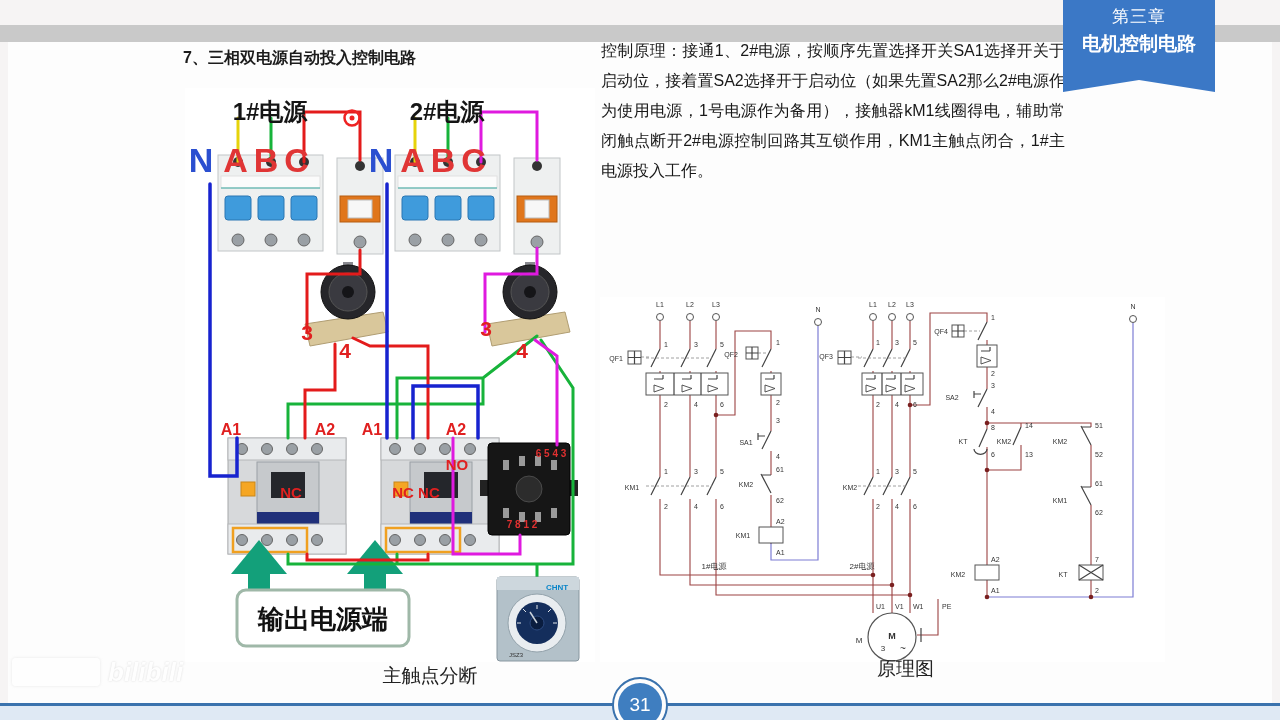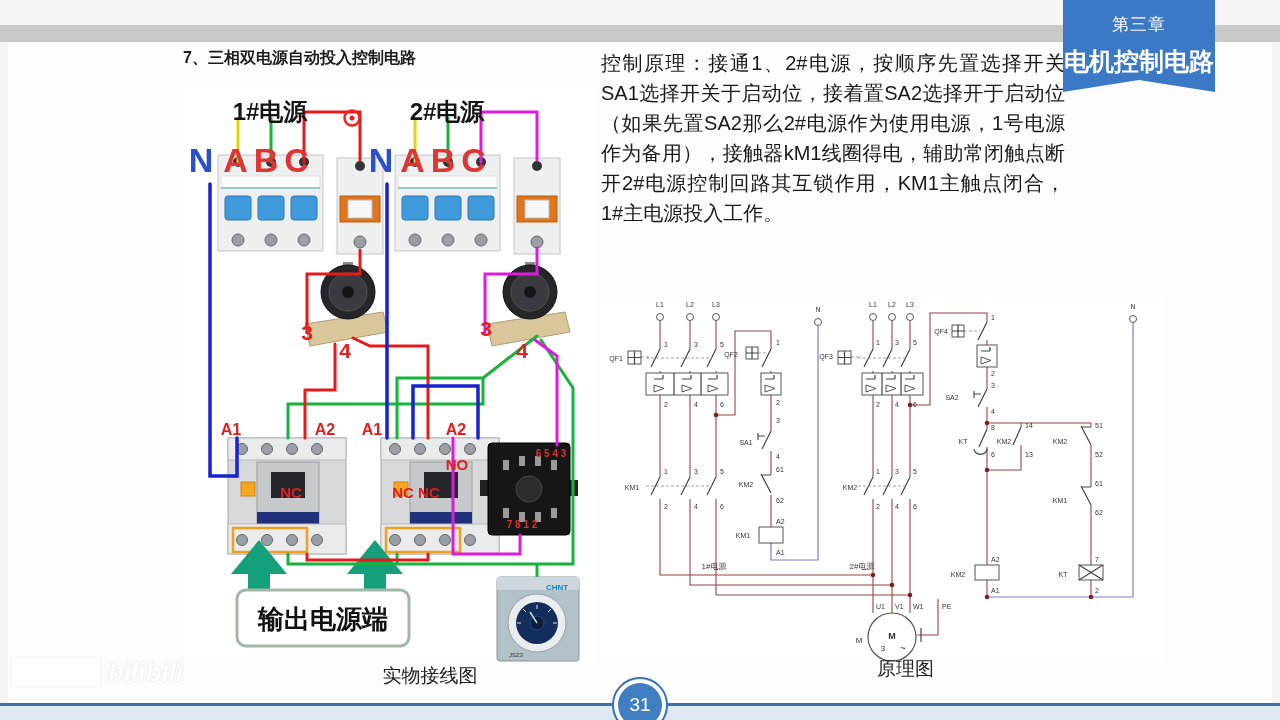--- a/index.html
+++ b/index.html
@@ -4,24 +4,24 @@
 <style>
   html,body{margin:0;padding:0;}
   body{width:1280px;height:720px;position:relative;overflow:hidden;
        background:#f6f4f4;font-family:"Liberation Sans","DejaVu Sans",sans-serif;}
   .abs{position:absolute;}
   #gray-band{left:0;top:25px;width:1280px;height:17px;background:#c9c9c9;}
   #slide{left:8px;top:42px;width:1264px;height:661px;background:#fdfdfd;}
   #ribbon{left:1063px;top:0;width:152px;height:92px;background:#3b78c6;z-index:20;
           color:#fff;text-align:center;
           clip-path:polygon(0 0,100% 0,100% 100%,50% 87%,0 100%);}
-  #ribbon .ch{margin-top:13px;font-size:17px;letter-spacing:1px;}
-  #ribbon .ti{margin-top:9px;font-size:25px;font-weight:bold;text-align:center;}
+  #ribbon .ch{margin-top:5px;font-size:17px;letter-spacing:1px;}
+  #ribbon .ti{margin-top:3px;font-size:19px;font-weight:bold;text-align:center;}
   #page-title{left:183px;top:48px;width:420px;font-size:16px;font-weight:bold;color:#1c1c1c;z-index:5;}
-  #principle{left:601px;top:48px;width:464px;font-size:20px;line-height:30px;color:#181818;
+  #principle{left:601px;top:36px;width:464px;font-size:16px;line-height:30px;color:#181818;
              text-align:justify;z-index:4;}
   #principle p{margin:0 0 6px 0;}
   #wiring-wrap{left:185px;top:88px;width:410px;height:574px;background:#fff;z-index:3;}
   #schem-wrap{left:600px;top:297px;width:565px;height:365px;background:#fff;z-index:3;}
   .caption{font-size:19px;color:#222;text-align:center;z-index:5;}
   #cap-wiring{left:340px;top:663px;width:180px;}
   #cap-schem{left:838px;top:656px;width:135px;}
   #bottom-line{left:0;top:703px;width:1280px;height:3px;background:#3a72ad;z-index:6;}
   #bottom-strip{left:0;top:706px;width:1280px;height:14px;background:#dfe9f4;z-index:5;}
   #badge-ring{left:612px;top:677px;width:52px;height:52px;border-radius:50%;
@@ -383,21 +383,21 @@
         <text x="313" y="312" fill="#333" font-size="7" text-anchor="start">W1</text>
         <text x="342" y="312" fill="#333" font-size="7" text-anchor="start">PE</text>
         <text x="292" y="342" fill="#333" font-size="9" text-anchor="middle" font-weight="600">M</text>
         <text x="283" y="354" fill="#333" font-size="8" text-anchor="middle">3</text>
         <text x="303" y="355" fill="#333" font-size="10" text-anchor="middle">~</text>
         <text x="259" y="346" fill="#333" font-size="8" text-anchor="middle">M</text>
       </g>
 </svg>
 </div>
 
-<div id="cap-wiring" class="abs caption">实物接线图</div>
+<div id="cap-wiring" class="abs caption">主触点分断</div>
 <div id="cap-schem" class="abs caption">原理图</div>
 
 <div id="watermark" class="abs">
   <span class="blob"></span>
   <span class="wm-text">bilibili</span>
 </div>
 
 <div id="bottom-strip" class="abs"></div>
 <div id="bottom-line" class="abs"></div>
 <div id="badge-ring" class="abs"></div>

